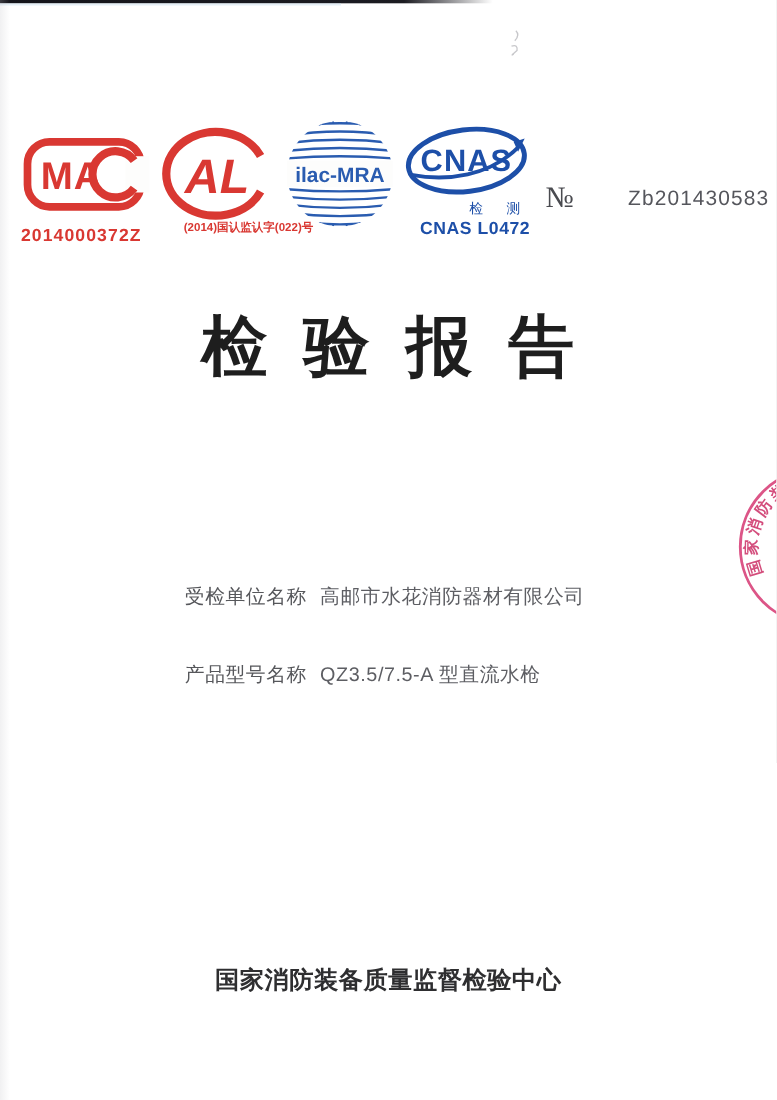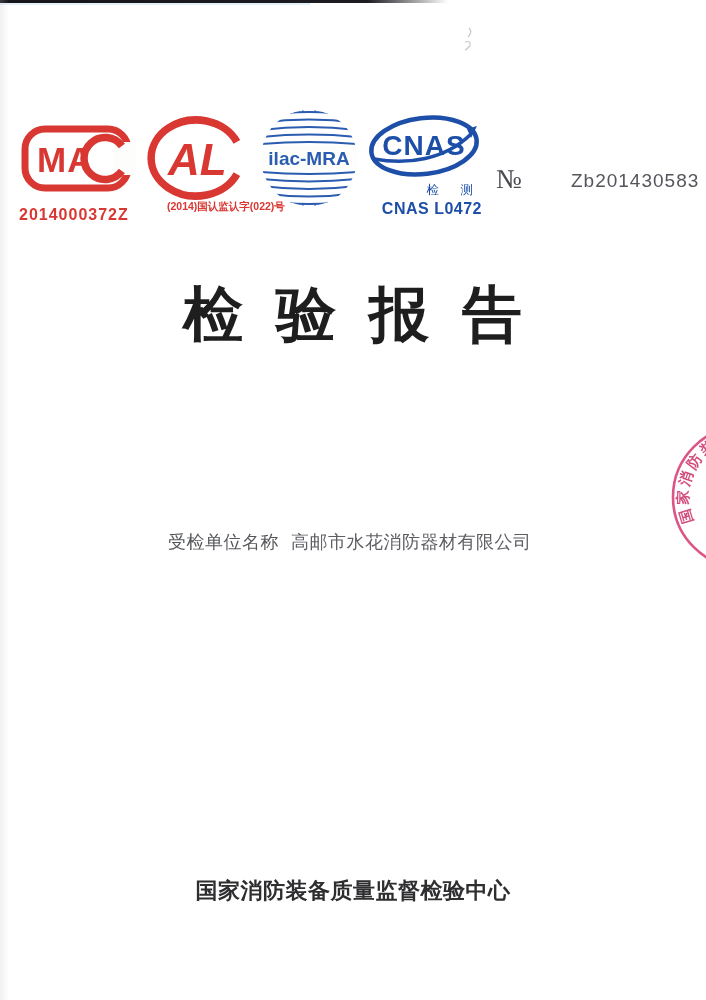--- a/index.html
+++ b/index.html
@@ -132,20 +132,24 @@
     <span class="no-sign">№</span>
     <span class="no-value">Zb201430583</span>
   </div>
 
   <div class="title">检验报告</div>
 
   <div class="field-row row-0">
     <span class="field-label">受检单位名称</span>
     <span class="field-value">高邮市水花消防器材有限公司</span>
   </div>
+  <div class="field-row row-1">
+    <span class="field-label">产品型号名称</span>
+    <span class="field-value">QZ3.5/7.5-A 型直流水枪</span>
+  </div>
 
   <div class="footer">国家消防装备质量监督检验中心</div>
 
   <svg class="stamp" width="90" height="200" viewBox="0 0 90 200">
     <defs>
       <path id="stampTextPath" d="M79.5,125 A56,56 0 0 1 104.3,46.2" fill="none"></path>
     </defs>
     <circle cx="128" cy="97" r="71" fill="none" stroke="#d8437a" stroke-width="2.6" opacity="0.9"></circle>
     <text font-size="14.5" font-weight="bold" fill="#cf3a6e" opacity="0.9" letter-spacing="3">
       <textPath href="#stampTextPath" startOffset="4">国家消防装备</textPath>

